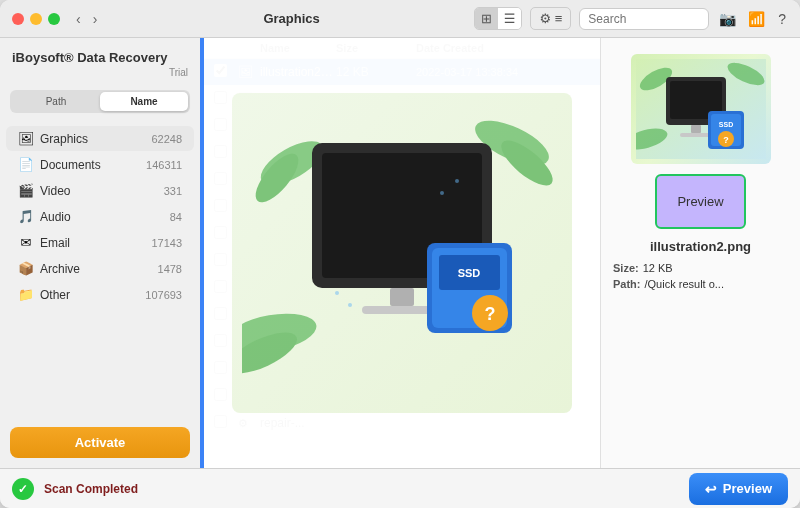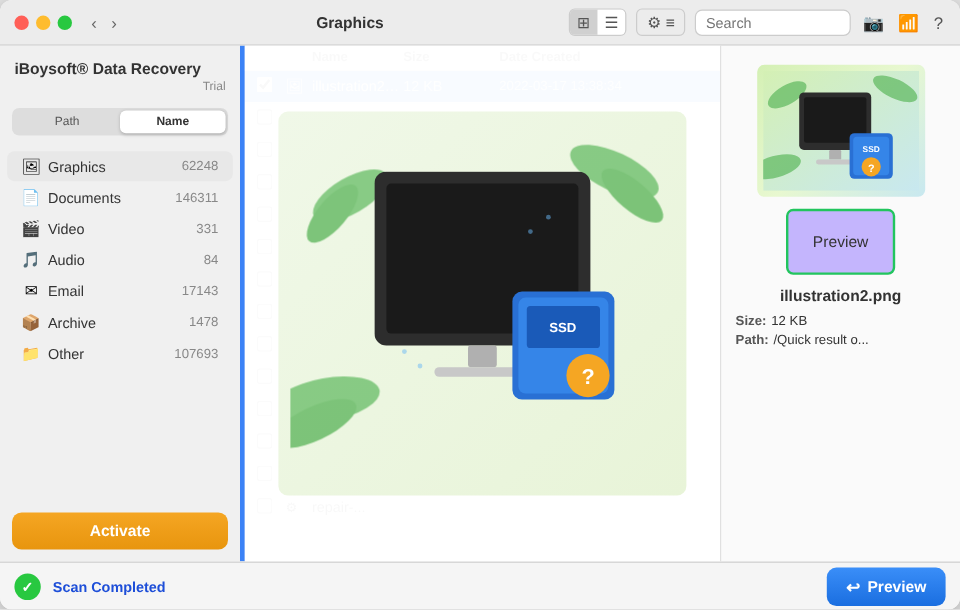--- a/index.html
+++ b/index.html
@@ -386,21 +386,21 @@
       font-weight: bold;
       flex-shrink: 0;
     }
     .scan-complete-text {
       display: flex;
       flex-direction: column;
     }
     .scan-title {
       font-size: 12px;
       font-weight: 600;
-      color: #1d4ed8;
+      color: #7f1d1d;
     }
     .scan-details {
       font-size: 10px;
       color: #666;
     }
     .status-spacer { flex: 1; }
     .selected-info {
       font-size: 11px;
       color: #555;
       text-align: right;

